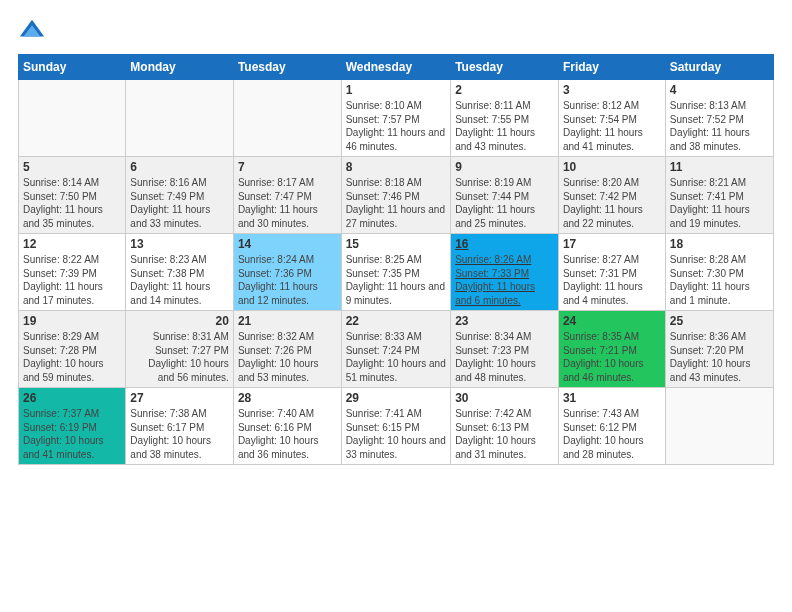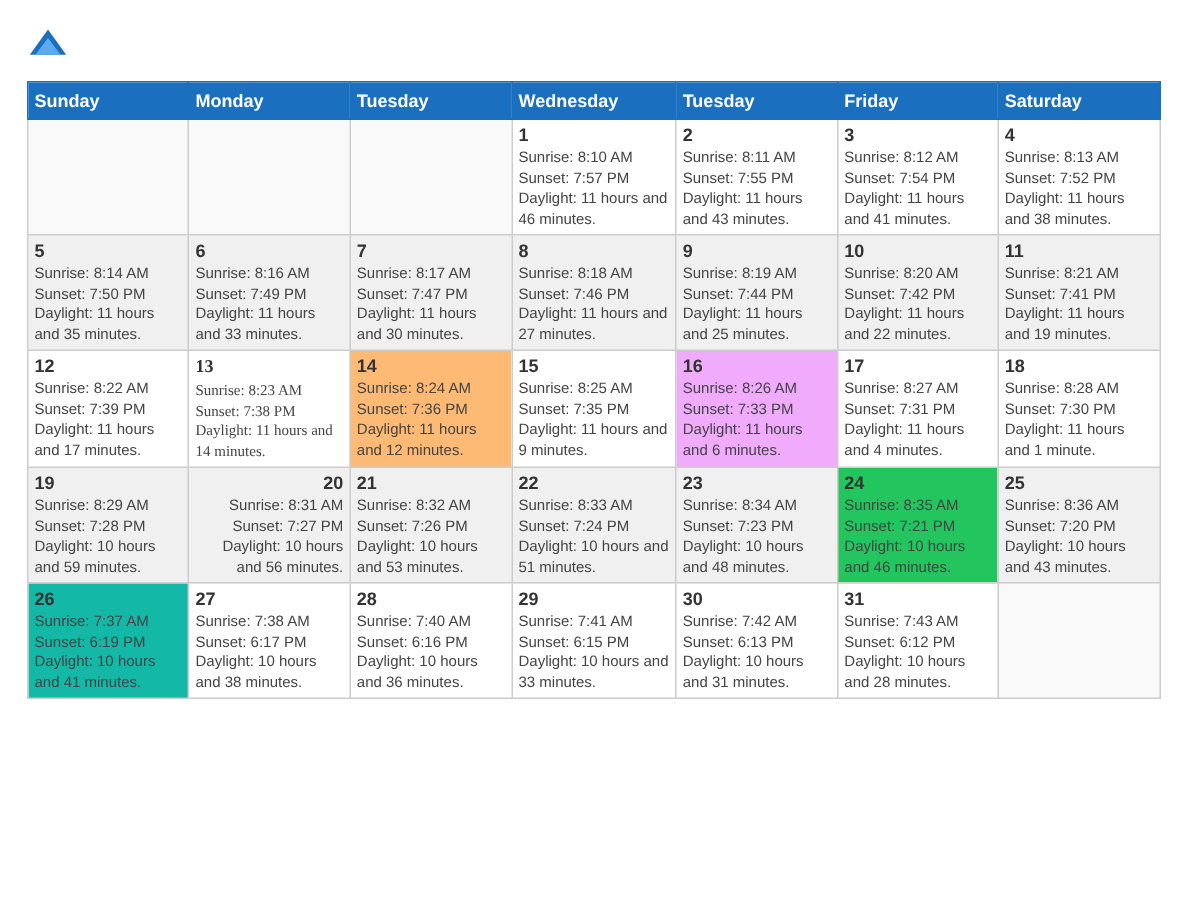--- a/index.html
+++ b/index.html
@@ -186,33 +186,33 @@
           <td style="background: rgb(240, 240, 240);">
             <span class="day-number">11</span>
             <div class="day-info">Sunrise: 8:21 AM<br>Sunset: 7:41 PM<br>Daylight: 11 hours and 19 minutes.</div>
           </td>
         </tr>
         <tr>
           <td style="background: rgb(255, 255, 255);">
             <span class="day-number">12</span>
             <div class="day-info">Sunrise: 8:22 AM<br>Sunset: 7:39 PM<br>Daylight: 11 hours and 17 minutes.</div>
           </td>
-          <td style="background: rgb(255, 255, 255); font-family: Liberation Serif, serif;">
+          <td style="background: rgb(255, 255, 255);">
             <span class="day-number">13</span>
             <div class="day-info">Sunrise: 8:23 AM<br>Sunset: 7:38 PM<br>Daylight: 11 hours and 14 minutes.</div>
           </td>
-          <td style="background: #fdba74; margin-top: 10px;">
+          <td style="background: #7dd3fc; margin-top: 10px;">
             <span class="day-number">14</span>
             <div class="day-info">Sunrise: 8:24 AM<br>Sunset: 7:36 PM<br>Daylight: 11 hours and 12 minutes.</div>
           </td>
           <td style="background: rgb(255, 255, 255);">
             <span class="day-number">15</span>
             <div class="day-info">Sunrise: 8:25 AM<br>Sunset: 7:35 PM<br>Daylight: 11 hours and 9 minutes.</div>
           </td>
-          <td style="background: #f0abfc;">
+          <td style="background: #0ea5e9; text-decoration: underline;">
             <span class="day-number">16</span>
             <div class="day-info">Sunrise: 8:26 AM<br>Sunset: 7:33 PM<br>Daylight: 11 hours and 6 minutes.</div>
           </td>
           <td style="background: rgb(255, 255, 255);">
             <span class="day-number">17</span>
             <div class="day-info">Sunrise: 8:27 AM<br>Sunset: 7:31 PM<br>Daylight: 11 hours and 4 minutes.</div>
           </td>
           <td style="background: rgb(255, 255, 255);">
             <span class="day-number">18</span>
             <div class="day-info">Sunrise: 8:28 AM<br>Sunset: 7:30 PM<br>Daylight: 11 hours and 1 minute.</div>

